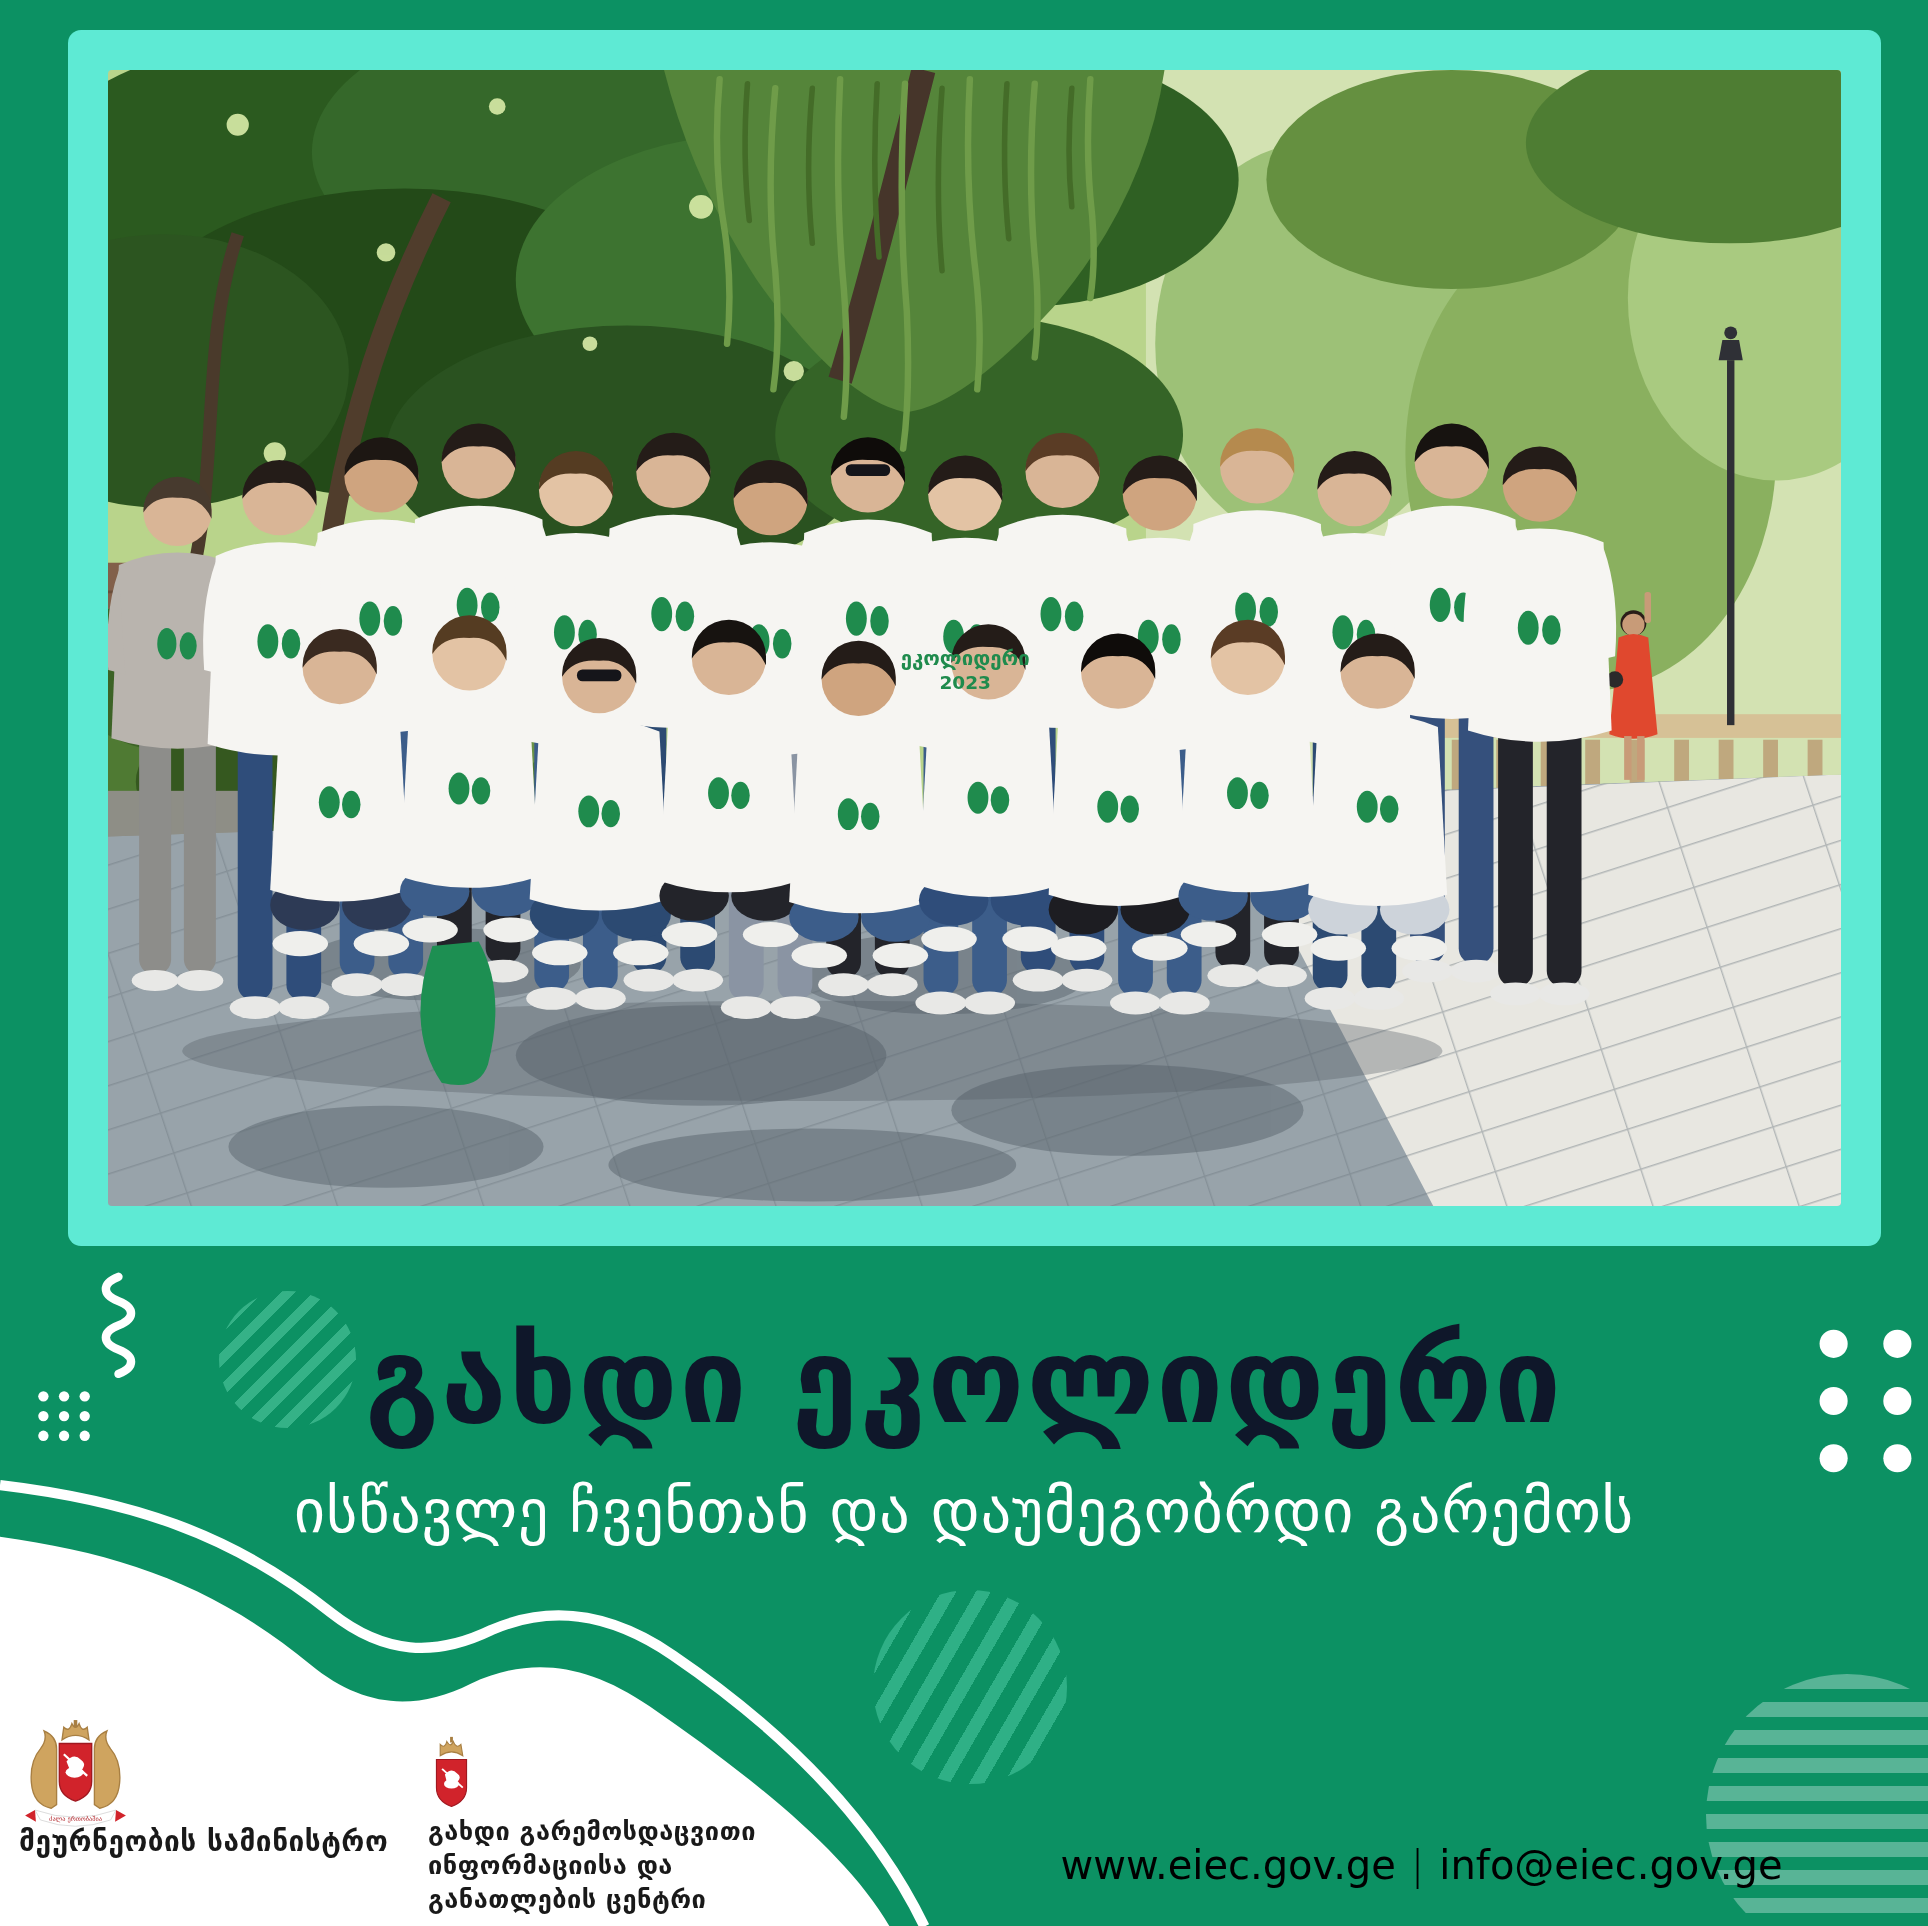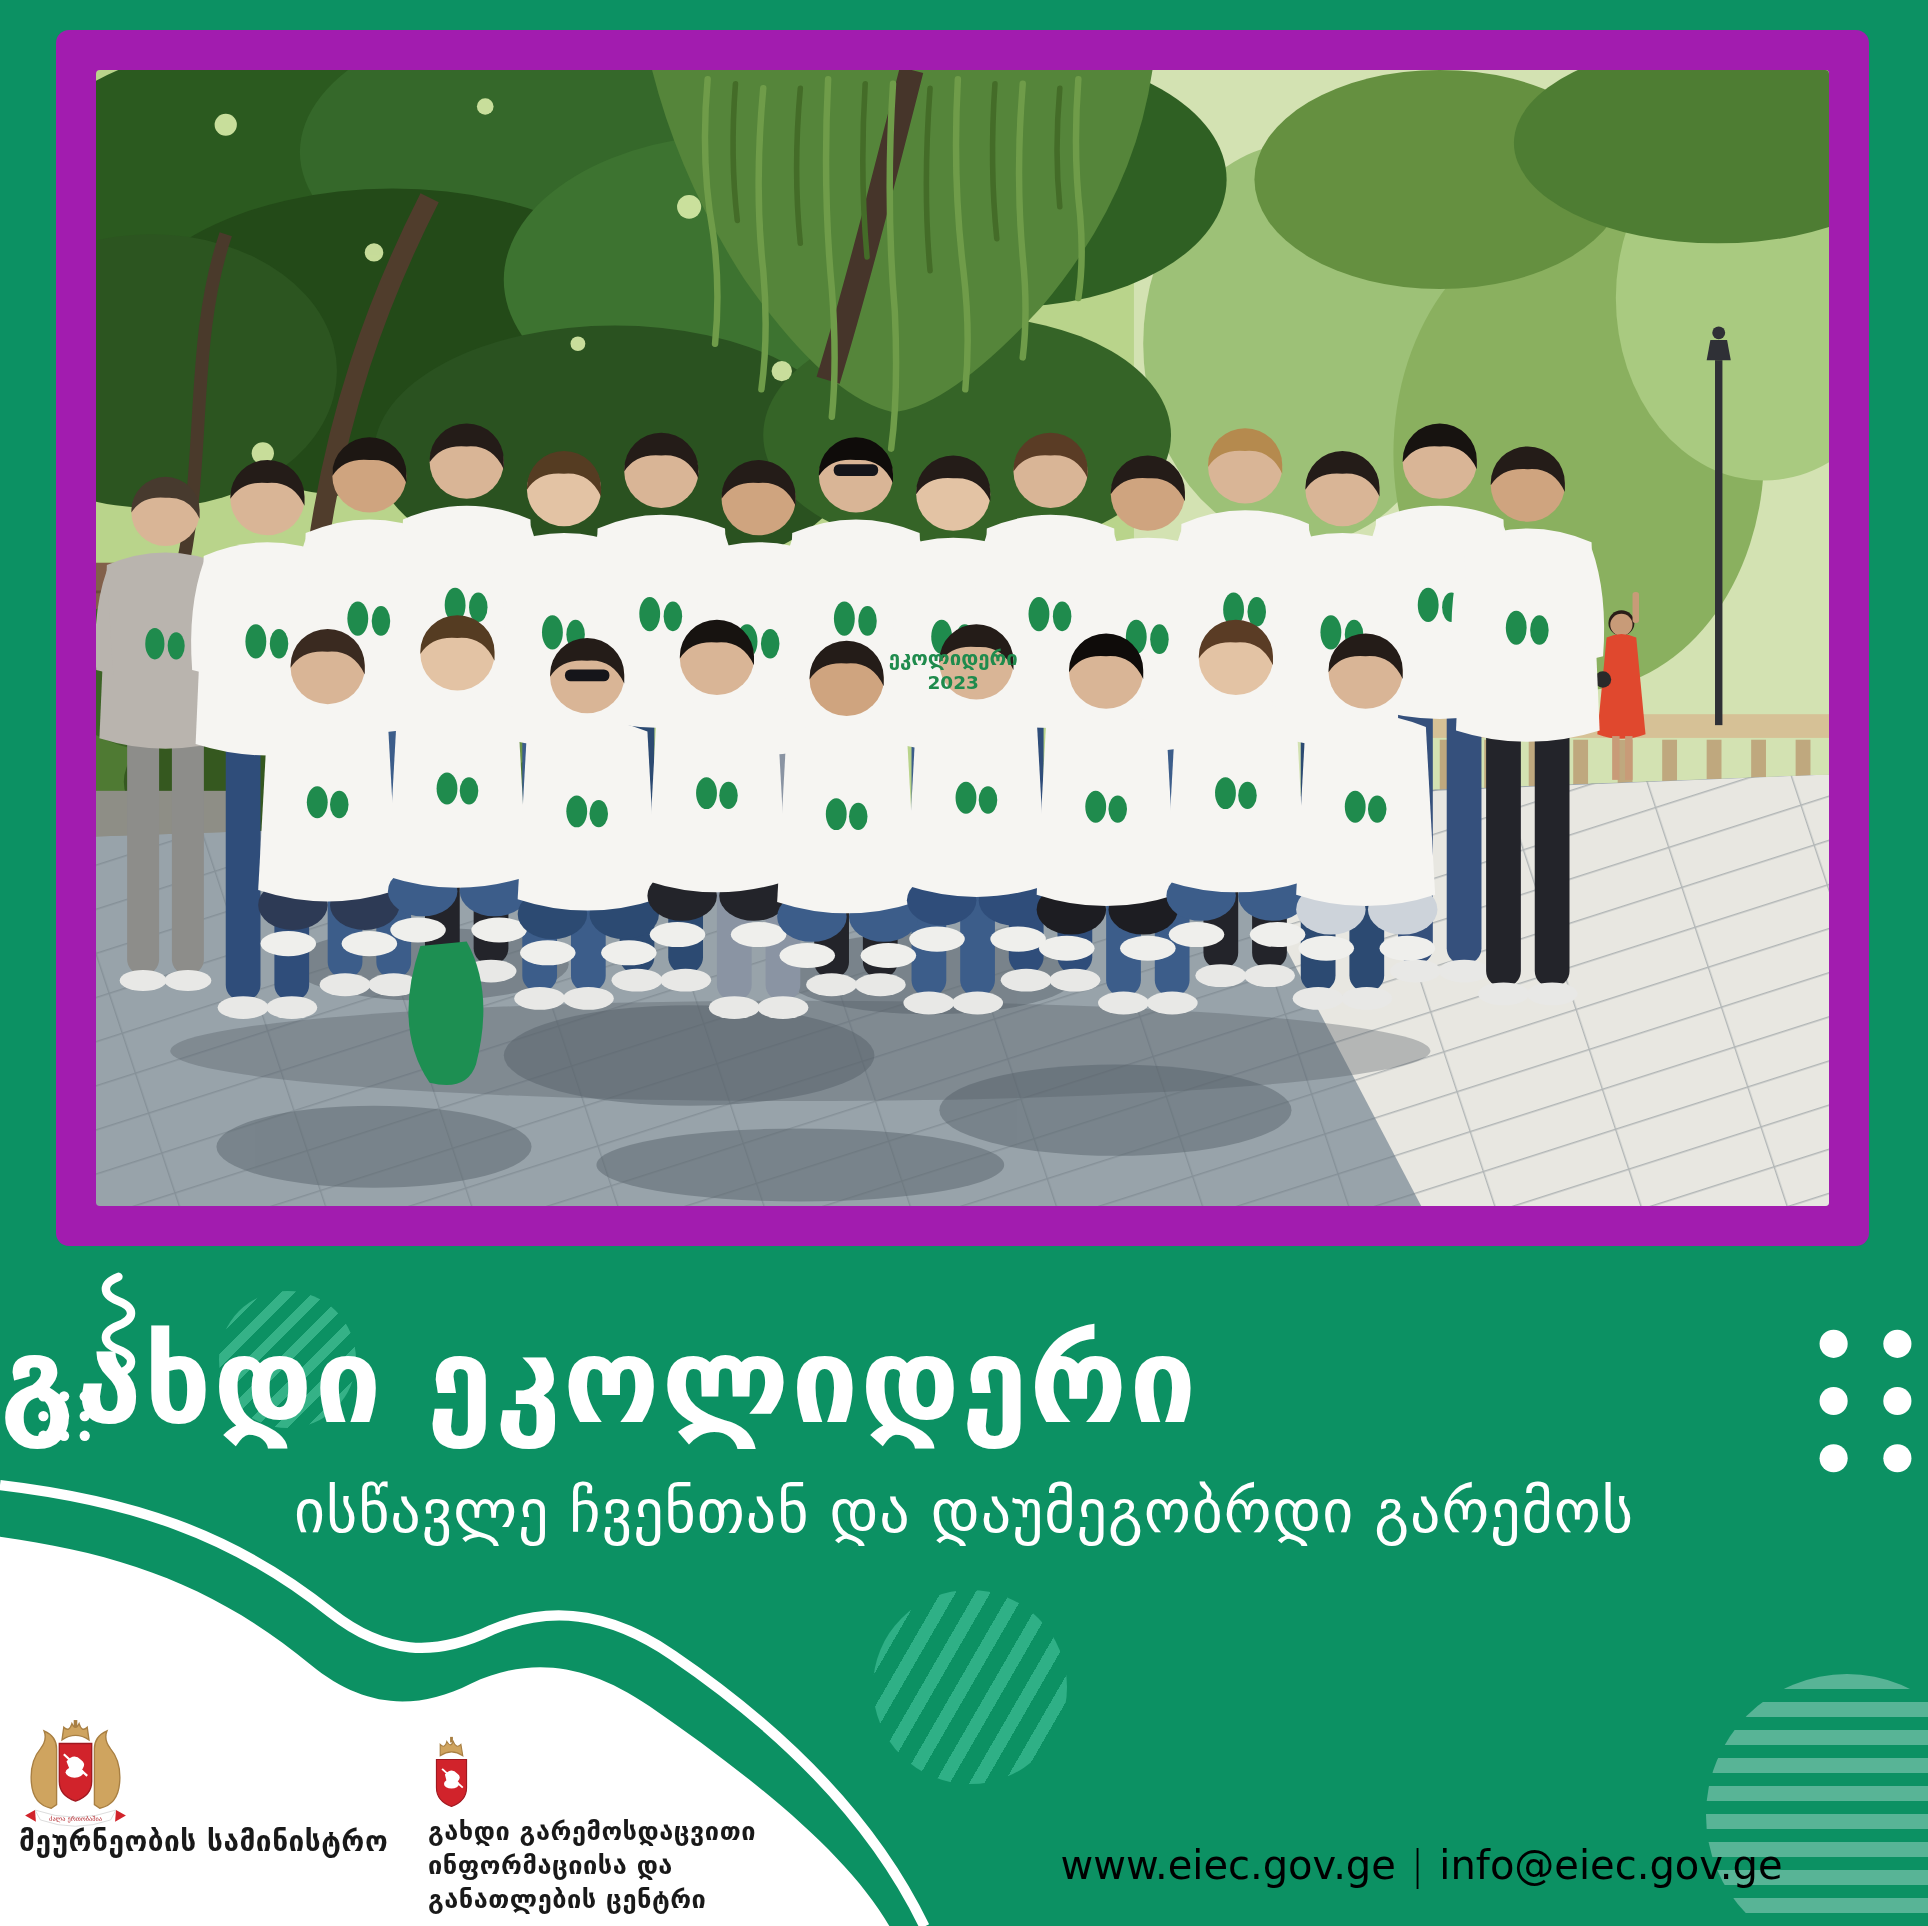--- a/index.html
+++ b/index.html
@@ -3,28 +3,28 @@
 <meta charset="utf-8">
 <style>
   html,body{margin:0;padding:0;background:#222;}
   .poster{
     position:relative;width:1928px;height:1927px;overflow:hidden;
     background:#0c9163;font-family:"DejaVu Sans",sans-serif;
   }
   .abs{position:absolute;}
   
   .photo-frame{
-    left:56px;top:30px;width:1813px;height:1216px;
-    background:#a21caf;border-radius:13px;padding:40px;box-sizing:border-box;
+    left:68px;top:30px;width:1813px;height:1216px;
+    background:#5eead4;border-radius:13px;padding:40px;box-sizing:border-box;
   }
   .photo-frame svg{width:100%;height:100%;display:block;border-radius:3.8px;}
   
   .title{
-    left:0;right:0;top:1301px;height:160px;line-height:160px;
-    color:#ffffff;font-size:119px;font-weight:bold;letter-spacing:1.9px;
+    left:0;right:0;top:1301px;height:160px;line-height:160px;text-align:center;
+    color:#0f172a;font-size:119px;font-weight:bold;letter-spacing:1.9px;
   }
   .subtitle{
     left:0;right:0;top:1467px;height:89px;line-height:89px;text-align:center;
     color:#ffffff;font-size:60px;font-weight:normal;letter-spacing:0.9px;
   }
   
   .striped-circle{border-radius:50%;}
   .sc1{left:219px;top:1291px;width:137px;height:137px;
     background:repeating-linear-gradient(135deg,#35b287 0 9.4px,transparent 9.4px 22.6px);}
   .sc2{left:873px;top:1590px;width:194px;height:194px;

